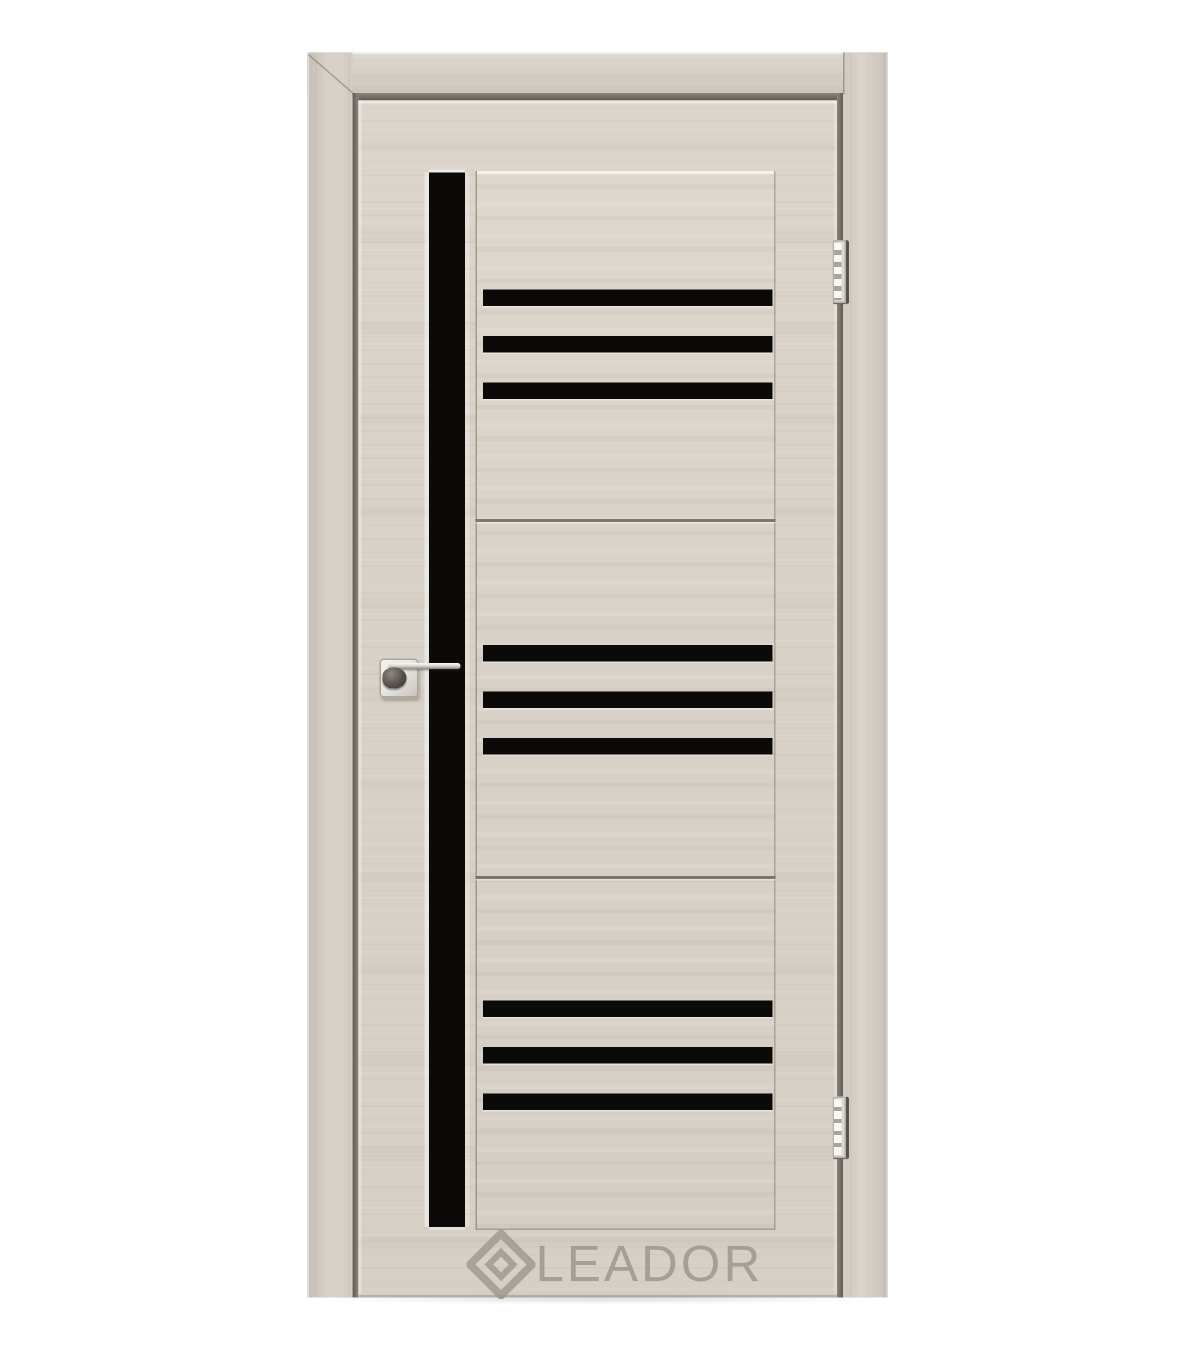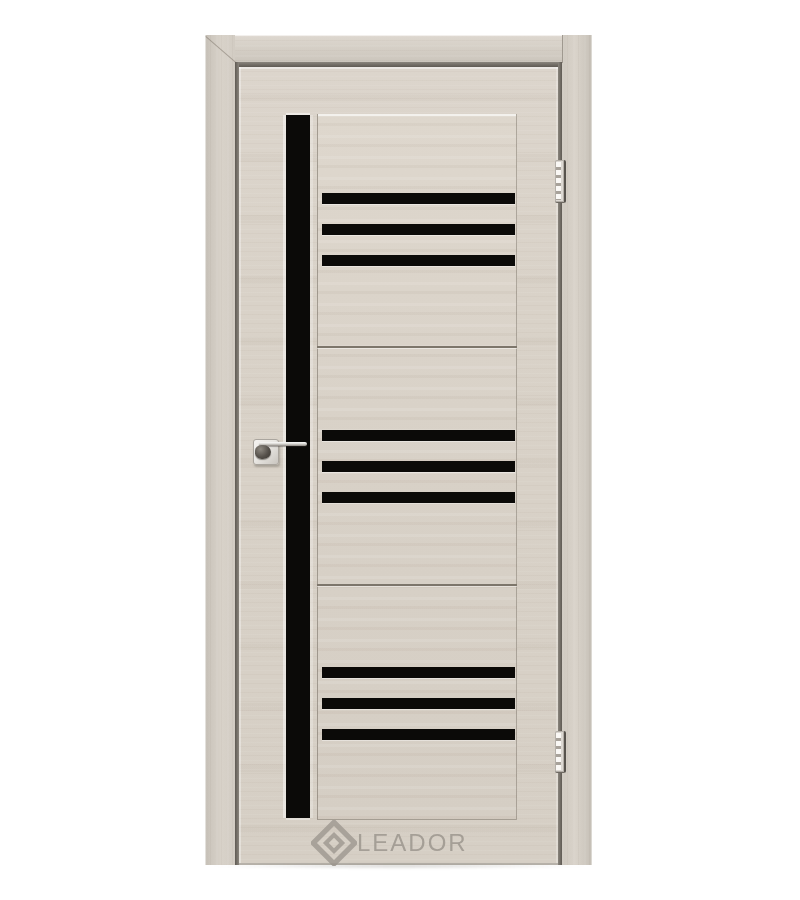--- a/index.html
+++ b/index.html
@@ -87,21 +87,21 @@
     border-right:2px solid #57534d;border-bottom:1px solid #6e6962;
     box-shadow:inset 0 0 0 1px rgba(140,134,126,.5);z-index:5;}
   .hinge::before{content:"";position:absolute;left:1px;top:2px;bottom:2px;width:5px;
     background:repeating-linear-gradient(180deg,#faf8f5 0 5px,#a8a29a 5px 8px);}
   .hinge-top{top:160px;height:43px;}
   .hinge-bottom{top:731px;height:42px;}
 
   
   .watermark{position:absolute;left:0;top:0;width:100%;height:100%;}
   .diamond{position:absolute;left:72px;top:753px;width:46px;height:46px;opacity:.85;}
-  .brand-text{position:absolute;left:118px;top:758px;font-size:24px;line-height:36px;
+  .brand-text{position:absolute;left:118px;top:758px;font-size:34px;line-height:36px;
     letter-spacing:2px;color:var(--watermark);opacity:.92;font-weight:400;}
 
   
   .floor-shadow{position:absolute;left:208px;top:863px;width:382px;height:6px;
     background:radial-gradient(ellipse at center,rgba(80,75,68,.22) 0,rgba(80,75,68,0) 70%);
     filter:blur(1px);}
 </style>
 </head>
 <body>
 

